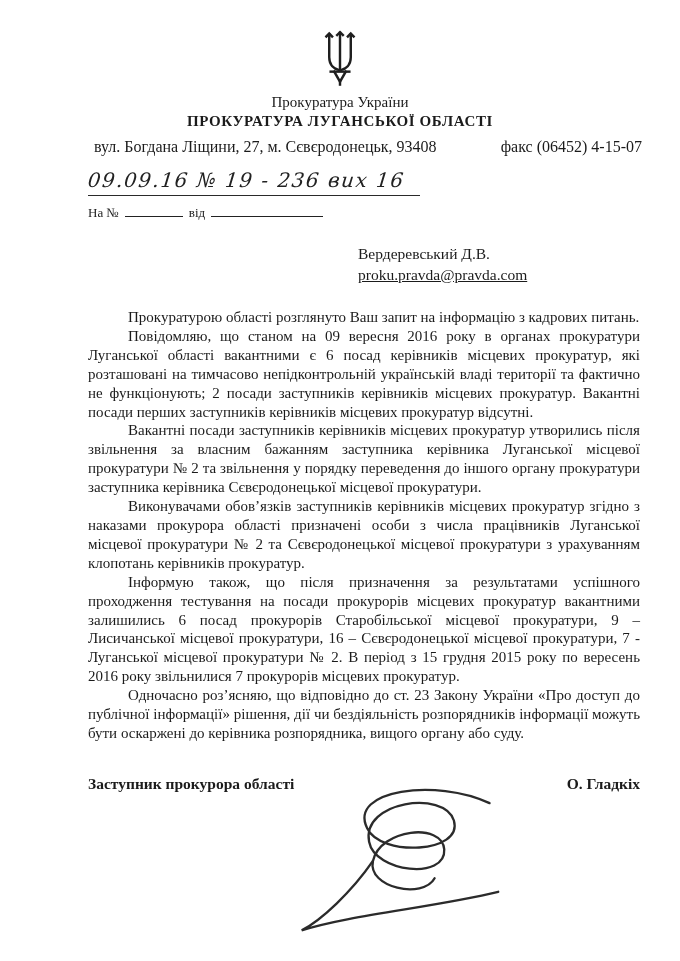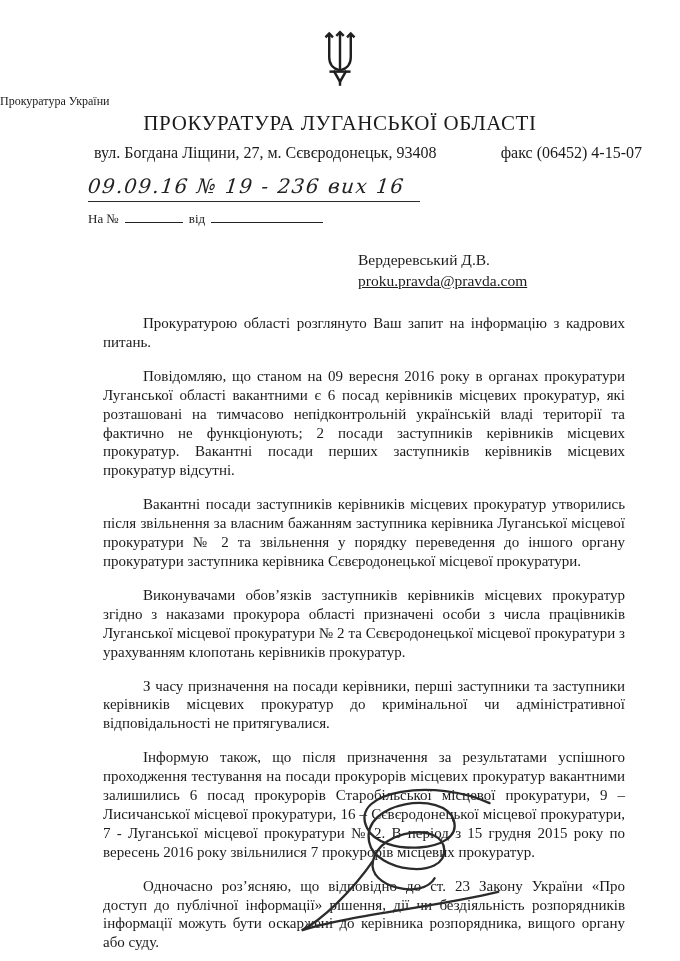--- a/index.html
+++ b/index.html
@@ -10,28 +10,28 @@
     margin: 0 auto;
     background: #ffffff;
     color: #1b1b1b;
     font-family: "Liberation Serif", "DejaVu Serif", serif;
     overflow: hidden;
     box-sizing: border-box;
     padding-top: 30px;
   }
   .emblem { text-align: center; height: 58px; }
   .org-parent {
-    text-align: left;
-    font-size: 12px;
+    text-align: center;
+    font-size: 15px;
     margin-top: 6px;
   }
   .org-title {
     text-align: center;
-    font-size: 21px;
-    font-weight: normal;
+    font-size: 15px;
+    font-weight: bold;
     letter-spacing: 0.6px;
     margin-top: 2px;
     white-space: nowrap;
   }
   .addr-row {
     display: flex;
     justify-content: space-between;
     font-size: 16px;
     margin: 8px 38px 0 94px;
   }
@@ -65,21 +65,21 @@
   .blank2 { width: 112px; }
   .recipient { margin: 24px 0 0 358px; font-size: 15.5px; }
   .r-name { font-weight: normal; }
   .r-email { text-decoration: underline; margin-top: 3px; }
   .body-text {
     margin: 24px 40px 0 88px;
     font-size: 15px;
     line-height: 18.9px;
     text-align: justify;
   }
-  .body-text p { margin: 15px; text-indent: 40px; }
+  .body-text p { margin: 0; text-indent: 40px; }
   .sig-row {
     display: flex;
     justify-content: space-between;
     margin: 32px 40px 0 88px;
     font-size: 15.5px;
     font-weight: bold;
   }
   .signature-mark {
     position: absolute;
     left: 292px;
@@ -129,21 +129,20 @@
   <div class="recipient">
     <div class="r-name">Вердеревський Д.В.</div>
     <div class="r-email">proku.pravda@pravda.com</div>
   </div>
 
   <div class="body-text">
     <p>Прокуратурою області розглянуто Ваш запит на інформацію  з кадрових питань.</p>
     <p>Повідомляю, що станом на 09 вересня 2016 року  в органах прокуратури Луганської області вакантними є 6 посад керівників місцевих прокуратур, які розташовані на тимчасово непідконтрольній українській владі території та фактично не функціонують; 2 посади заступників керівників місцевих прокуратур. Вакантні посади перших заступників керівників місцевих прокуратур відсутні.</p>
     <p>Вакантні посади заступників керівників місцевих прокуратур утворились після звільнення за власним бажанням заступника керівника Луганської місцевої прокуратури № 2 та звільнення у порядку переведення до іншого органу прокуратури заступника керівника Сєвєродонецької місцевої прокуратури.</p>
     <p>Виконувачами обов’язків заступників керівників місцевих прокуратур згідно з наказами прокурора області призначені особи з числа працівників Луганської місцевої прокуратури № 2 та Сєвєродонецької місцевої прокуратури з урахуванням клопотань керівників прокуратур.</p>
-    <p>З часу призначення на посади керівники, перші заступники та заступники керівників місцевих прокуратур до кримінальної чи адміністративної відповідальності не притягувалися.</p>
     <p>Інформую також, що після призначення за результатами успішного проходження тестування на посади прокурорів місцевих прокуратур вакантними залишились 6 посад прокурорів Старобільської місцевої прокуратури, 9 – Лисичанської місцевої прокуратури, 16 – Сєвєродонецької місцевої прокуратури, 7 - Луганської місцевої прокуратури № 2. В період з 15 грудня 2015 року по вересень 2016 року звільнилися 7 прокурорів місцевих прокуратур.</p>
     <p>Одночасно роз’ясняю, що відповідно до ст. 23 Закону України «Про доступ до публічної інформації» рішення, дії чи бездіяльність розпорядників інформації можуть бути оскаржені до керівника розпорядника, вищого органу або суду.</p>
   </div>
 
   <div class="sig-row">
     <span>Заступник прокурора області</span>
     <span>О. Гладкіх</span>
   </div>
 
   <div class="signature-mark">

